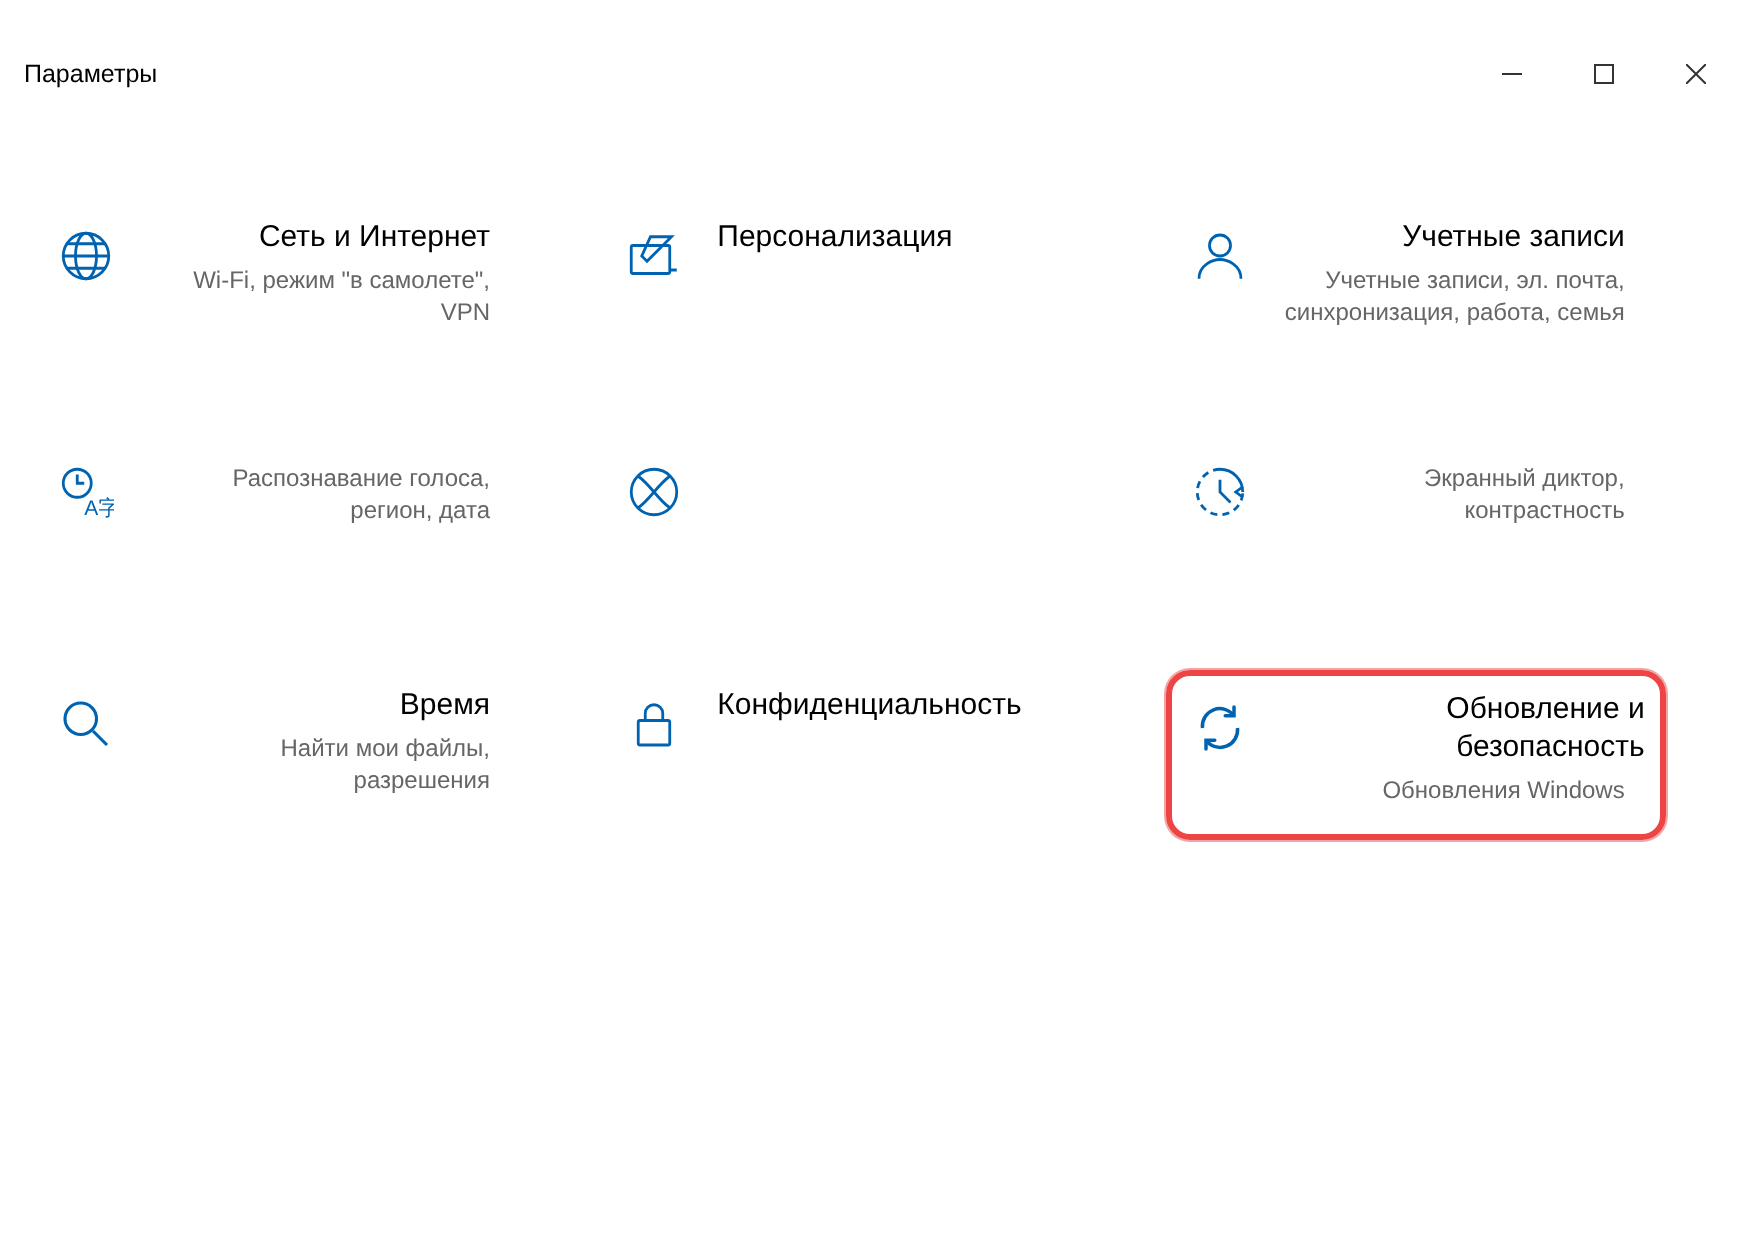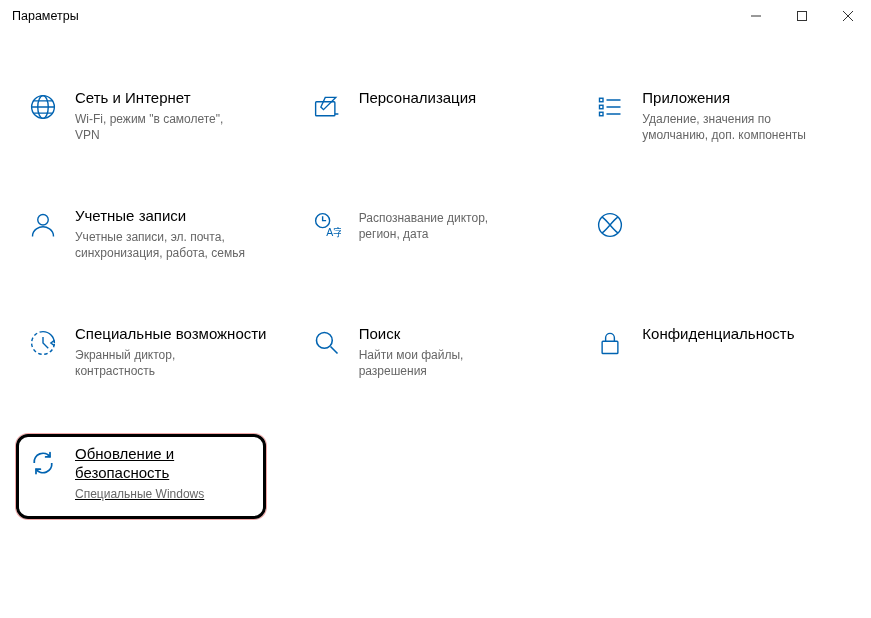--- a/index.html
+++ b/index.html
@@ -13,55 +13,56 @@
     overflow: hidden;
   }
   .window { width: 100%; height: 100%; display: flex; flex-direction: column; }
   .titlebar {
     height: 32px;
     display: flex;
     align-items: center;
     padding-left: 12px;
     position: relative;
     font-size: 12.5px;
+    margin-top: 21px;
   }
   .titlebar-buttons {
     position: absolute; right: 0; top: 0; height: 32px;
     display: flex;
   }
   .titlebtn {
     width: 46px; height: 32px;
     display: flex; align-items: center; justify-content: center;
     color: #333;
   }
   .content {
     flex: 1;
     padding: 48px 16px 24px 16px;
+    text-align: right;
   }
   .grid {
     display: grid;
     grid-template-columns: repeat(3, 1fr);
     column-gap: 12px;
     row-gap: 46px;
   }
   .tile {
     display: flex;
     align-items: flex-start;
     gap: 16px;
     padding: 6px 8px;
     border: 3px solid transparent;
     border-radius: 12px;
     min-height: 70px;
   }
   .tile.highlight {
-    border: 3px solid #000000;
+    border: 3px solid #ef4444;
     max-width: 250px;
     padding: 8px 8px 14px 8px;
     box-shadow: 0 0 0 1px rgba(212,0,0,.35);
-    text-decoration: underline;
   }
   .icon-box {
     width: 32px; height: 32px;
     flex: 0 0 32px;
     display: flex; align-items: center; justify-content: center;
     margin-top: 2px;
   }
   .icon-box svg { width: 28px; height: 28px; }
   .tile-text { display: flex; flex-direction: column; }
   .tile-title {
@@ -128,36 +129,20 @@
                 <rect x="3" y="10" width="22" height="16" rx="1"></rect>
                 <path d="M25 24 L29 24 M14 5 L26 5 L12 19 L9 16 Z"></path>
               </g>
             </svg>
         </div>
         <div class="tile-text">
           <span class="tile-title">Персонализация</span>
         </div>
       </div>
 
-      <div class="tile">
-        <div class="icon-box">
-          <svg viewBox="0 0 32 32">
-              <g fill="none" stroke="#0063b1" stroke-width="1.6">
-                <rect x="4" y="6" width="4" height="4"></rect>
-                <rect x="4" y="14" width="4" height="4"></rect>
-                <rect x="4" y="22" width="4" height="4"></rect>
-                <path d="M12 8 H28 M12 16 H28 M12 24 H28"></path>
-              </g>
-            </svg>
-        </div>
-        <div class="tile-text">
-          <span class="tile-title">Приложения</span>
-          <span class="tile-sub">Удаление, значения по умолчанию, доп. компоненты</span>
-        </div>
-      </div>
 
       <div class="tile">
         <div class="icon-box">
           <svg viewBox="0 0 32 32">
               <g fill="none" stroke="#0063b1" stroke-width="1.6">
                 <circle cx="16" cy="10" r="6"></circle>
                 <path d="M4 29 C4 21 12 18 16 18 C20 18 28 21 28 29"></path>
               </g>
             </svg>
         </div>
@@ -171,21 +156,21 @@
         <div class="icon-box">
           <svg viewBox="0 0 32 32">
               <g fill="none" stroke="#0063b1" stroke-width="1.6">
                 <circle cx="11" cy="11" r="8"></circle>
                 <path d="M11 6 V11 H15"></path>
                 <text x="15" y="29" font-size="12" fill="#0063b1" stroke="none">A字</text>
               </g>
             </svg>
         </div>
         <div class="tile-text">
-          <span class="tile-sub">Распознавание диктор, регион, дата</span>
+          <span class="tile-sub">Распознавание голоса, регион, дата</span>
         </div>
       </div>
 
       <div class="tile">
         <div class="icon-box">
           <svg viewBox="0 0 32 32">
               <g fill="none" stroke="#0063b1" stroke-width="1.6">
                 <circle cx="16" cy="16" r="13"></circle>
                 <path d="M7 7 C14 12 18 20 25 25 M25 7 C18 12 14 20 7 25"></path>
               </g>
@@ -197,36 +182,35 @@
         <div class="icon-box">
           <svg viewBox="0 0 32 32">
               <g fill="none" stroke="#0063b1" stroke-width="1.6">
                 <path d="M16 3 A13 13 0 1 0 29 16" stroke-dasharray="4 3"></path>
                 <path d="M16 3 A13 13 0 0 1 29 16"></path>
                 <path d="M16 9 V16 L22 22 M29 13 L25 16 L29 19"></path>
               </g>
             </svg>
         </div>
         <div class="tile-text">
-          <span class="tile-title">Специальные возможности</span>
           <span class="tile-sub">Экранный диктор, контрастность</span>
         </div>
       </div>
 
       <div class="tile">
         <div class="icon-box">
           <svg viewBox="0 0 32 32">
               <g fill="none" stroke="#0063b1" stroke-width="1.8">
                 <circle cx="13" cy="13" r="9"></circle>
                 <path d="M20 20 L28 28"></path>
               </g>
             </svg>
         </div>
         <div class="tile-text">
-          <span class="tile-title">Поиск</span>
+          <span class="tile-title">Время</span>
           <span class="tile-sub">Найти мои файлы, разрешения</span>
         </div>
       </div>
 
       <div class="tile">
         <div class="icon-box">
           <svg viewBox="0 0 32 32">
               <g fill="none" stroke="#0063b1" stroke-width="1.6">
                 <rect x="7" y="14" width="18" height="14" rx="1"></rect>
                 <path d="M11 14 V10 a5 5 0 0 1 10 0 V14"></path>
@@ -244,19 +228,19 @@
               <g fill="none" stroke="#0063b1" stroke-width="2">
                 <path d="M6 16 A10 10 0 0 1 24 9"></path>
                 <path d="M26 16 A10 10 0 0 1 8 23"></path>
                 <path d="M24 4 L24 9 L19 9" stroke-linecap="round"></path>
                 <path d="M8 28 L8 23 L13 23" stroke-linecap="round"></path>
               </g>
             </svg>
         </div>
         <div class="tile-text">
           <span class="tile-title">Обновление и безопасность</span>
-          <span class="tile-sub">Специальные Windows</span>
+          <span class="tile-sub">Обновления Windows</span>
         </div>
       </div>
 
     </div>
   </div>
 </div>
 
 </body></html>

